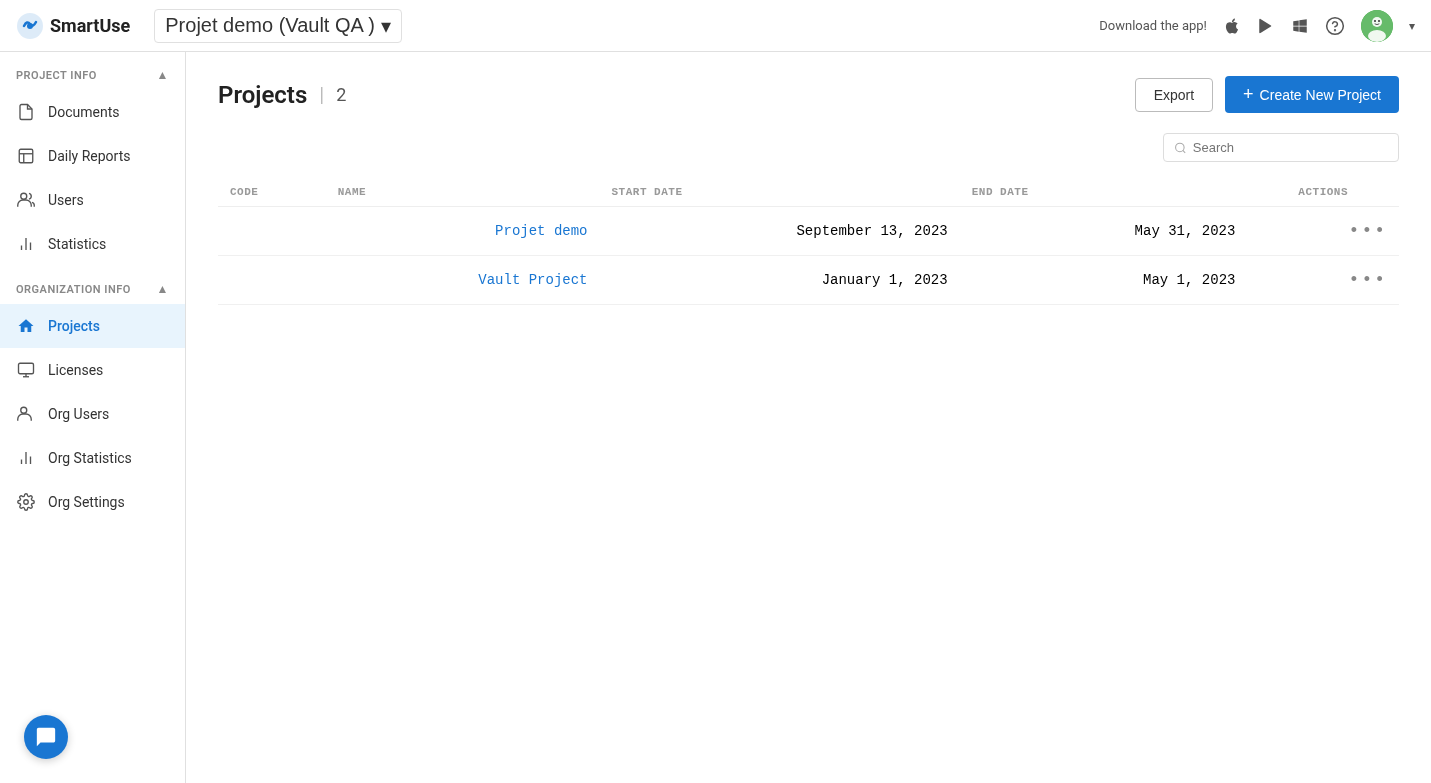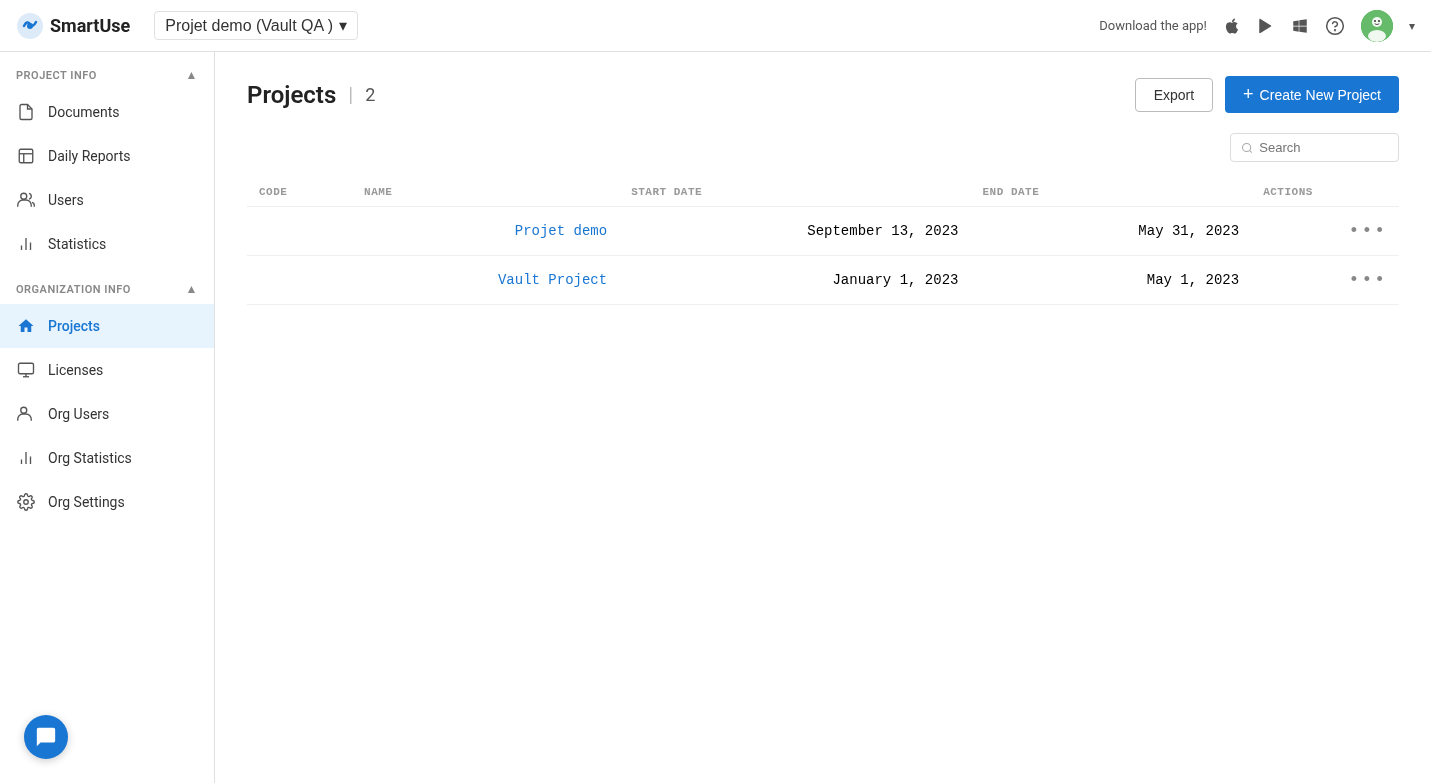--- a/index.html
+++ b/index.html
@@ -9,35 +9,35 @@
     .topnav {
       display: flex; align-items: center; background: #fff;
       border-bottom: 1px solid #e0e0e0; height: 52px; padding: 0 16px;
       flex-shrink: 0;
     }
     .topnav-logo { display: flex; align-items: center; gap: 6px; margin-right: 24px; }
     .logo-icon { width: 28px; height: 28px; }
     .logo-text { font-size: 18px; font-weight: 700; color: #222; }
     .topnav-project-selector {
       display: flex; align-items: center; gap: 6px; cursor: pointer;
-      font-size: 16px; color: #333; border: 1px solid #e0e0e0; border-radius: 4px;
+      font-size: 20px; color: #333; border: 1px solid #e0e0e0; border-radius: 4px;
       padding: 4px 10px; background: #fff;
     }
     .topnav-right { margin-left: auto; display: flex; align-items: center; gap: 16px; }
     .topnav-download { font-size: 13px; color: #555; }
     .topnav-icon-btn { background: none; border: none; cursor: pointer; color: #555; font-size: 18px; display: flex; align-items: center; }
     .topnav-avatar { width: 32px; height: 32px; border-radius: 50%; background: #4caf50; display: flex; align-items: center; justify-content: center; overflow: hidden; cursor: pointer; }
     .topnav-chevron { font-size: 12px; color: #555; cursor: pointer; }
 
     
     .app-body { display: flex; flex: 1; overflow: hidden; }
 
     
     .sidebar {
-      width: 215px; background: #fff; border-right: 1px solid #e0e0e0;
+      width: 186px; background: #fff; border-right: 1px solid #e0e0e0;
       flex-shrink: 0; overflow-y: auto; display: flex; flex-direction: column;
     }
     .sidebar-section-header {
       display: flex; align-items: center; justify-content: space-between;
       padding: 16px 16px 8px 16px; font-size: 11px; font-weight: 600;
       color: #888; text-transform: uppercase; letter-spacing: 0.5px;
     }
     .sidebar-section-header .chevron { font-size: 12px; color: #888; cursor: pointer; }
     .sidebar-item {
       display: flex; align-items: center; gap: 12px;
@@ -66,21 +66,21 @@
     .btn-create {
       background: #1976d2; border: none; border-radius: 4px;
       padding: 8px 18px; font-size: 14px; color: #fff; cursor: pointer;
       display: flex; align-items: center; gap: 6px;
     }
 
     
     .search-area { display: flex; justify-content: flex-end; margin-bottom: 16px; }
     .search-box {
       display: flex; align-items: center; border: 1px solid #ddd;
-      border-radius: 4px; padding: 6px 10px; gap: 6px; background: #fff; width: 169px;
+      border-radius: 4px; padding: 6px 10px; gap: 6px; background: #fff; width: 236px;
     }
     .search-input { border: none; outline: none; font-size: 13px; color: #333; width: 100%; }
 
     
     .projects-table { width: 100%; border-collapse: collapse; font-family: Liberation Mono, monospace; }
     .projects-table th {
       text-align: left; font-size: 11px; font-weight: 600; color: #999;
       text-transform: uppercase; letter-spacing: 0.5px; padding: 8px 12px;
       border-bottom: 1px solid #eee;
     }
@@ -298,21 +298,21 @@
       </div>
     </div>
 
     <table class="projects-table">
       <thead>
         <tr>
           <th>CODE</th>
           <th>NAME</th>
           <th style="min-width:160px;">START DATE</th>
           <th style="min-width:140px;">END DATE</th>
-          <th style="text-align:left;">ACTIONS</th>
+          <th style="text-align:center;">ACTIONS</th>
         </tr>
       </thead>
       <tbody id="projects-tbody">
 
       <tr>
       <td></td>
       <td><a class="project-link">Projet demo</a></td>
       <td>September 13, 2023</td>
       <td>May 31, 2023</td>
       <td style="text-align:right;"><span class="actions-dots">•••</span></td>

